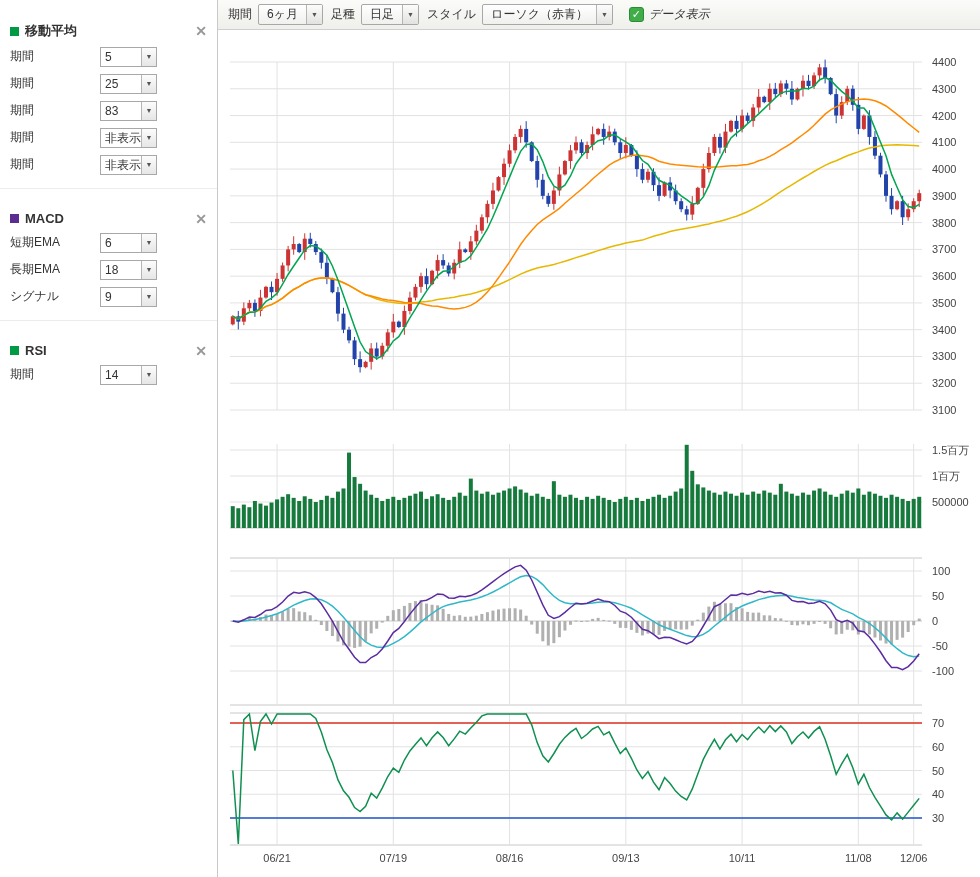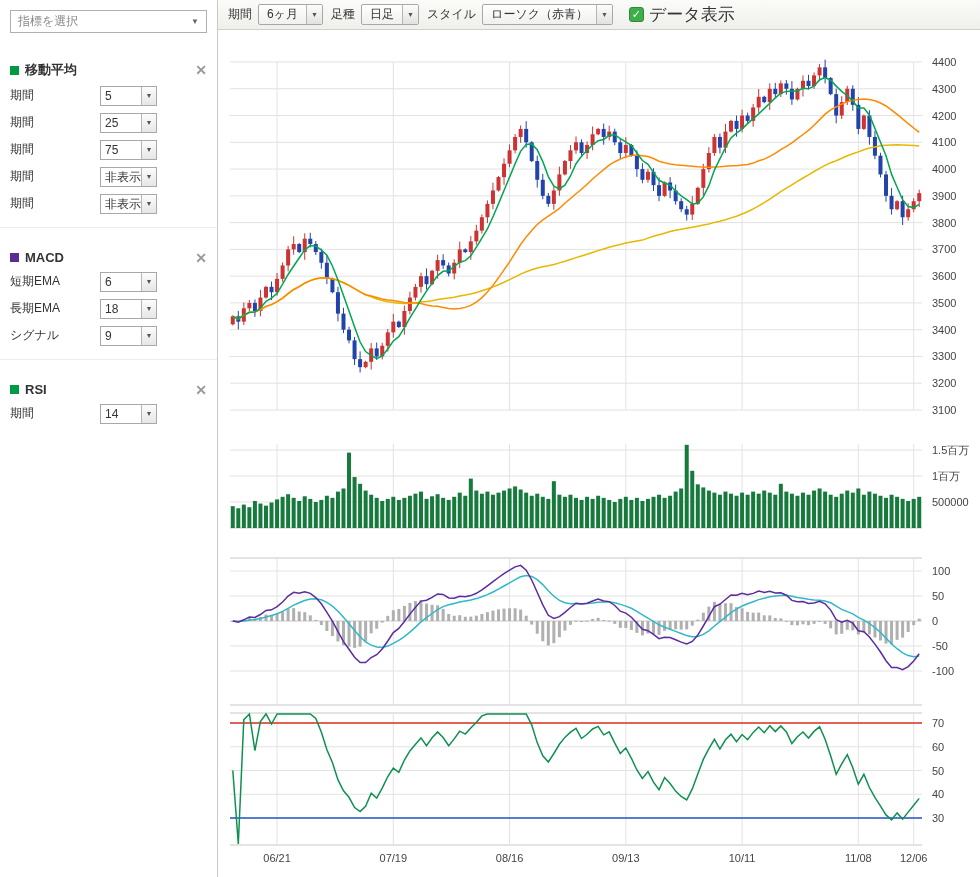--- a/index.html
+++ b/index.html
@@ -41,34 +41,30 @@
   .tlabel { font-size: 12px; color: #333; margin: 0 6px 0 8px; }
   .tlabel:first-child { margin-left: 0; }
   .tdd { display: flex; align-items: stretch; border: 1px solid #a8a8a8; background: linear-gradient(#fff,#f0f0ee);
     height: 21px; border-radius: 2px; cursor: pointer; }
   .tddval { padding: 0 8px; font-size: 12px; line-height: 19px; white-space: nowrap; }
   .tddarrow { width: 16px; border-left: 1px solid #b5b5b5; display: flex; align-items: center;
     justify-content: center; font-size: 7px; color: #555; background: linear-gradient(#fcfcfc,#e2e2e0); }
   .chk { width: 15px; height: 15px; background: #3fae49; border: 1px solid #2e8a38; border-radius: 3px;
     color: #fff; font-size: 11px; display: flex; align-items: center; justify-content: center;
     margin-left: 16px; cursor: pointer; }
-  .chklabel { margin-left: 5px; font-size: 17px; }
+  .chklabel { margin-left: 5px; font-size: 12px; font-style: italic; }
   
   .chart { position: absolute; left: 218px; top: 30px; width: 762px; height: 847px; background: #fff; }
   svg { font-family: "Liberation Sans", sans-serif; }
 </style>
 </head>
 <body>
 
 <div class="sidebar">
 
-  <div class="ind-select">
-    <span>指標を選択</span>
-    <span class="arrow">▼</span>
-  </div>
 
   <div class="section">
     <div class="sec-head">
       <span class="swatch" style="background: rgb(0, 153, 68);"></span>
       <span>移動平均</span>
       <span class="close-x">✕</span>
     </div>
     <div class="row">
       <span class="rlabel">期間</span>
       <span class="dd">
@@ -79,21 +75,21 @@
     <div class="row">
       <span class="rlabel">期間</span>
       <span class="dd">
         <span class="ddval">25</span>
         <span class="ddarrow">▼</span>
       </span>
     </div>
     <div class="row">
       <span class="rlabel">期間</span>
       <span class="dd">
-        <span class="ddval">75</span>
+        <span class="ddval">83</span>
         <span class="ddarrow">▼</span>
       </span>
     </div>
     <div class="row">
       <span class="rlabel">期間</span>
       <span class="dd">
         <span class="ddval">非表示</span>
         <span class="ddarrow">▼</span>
       </span>
     </div>

